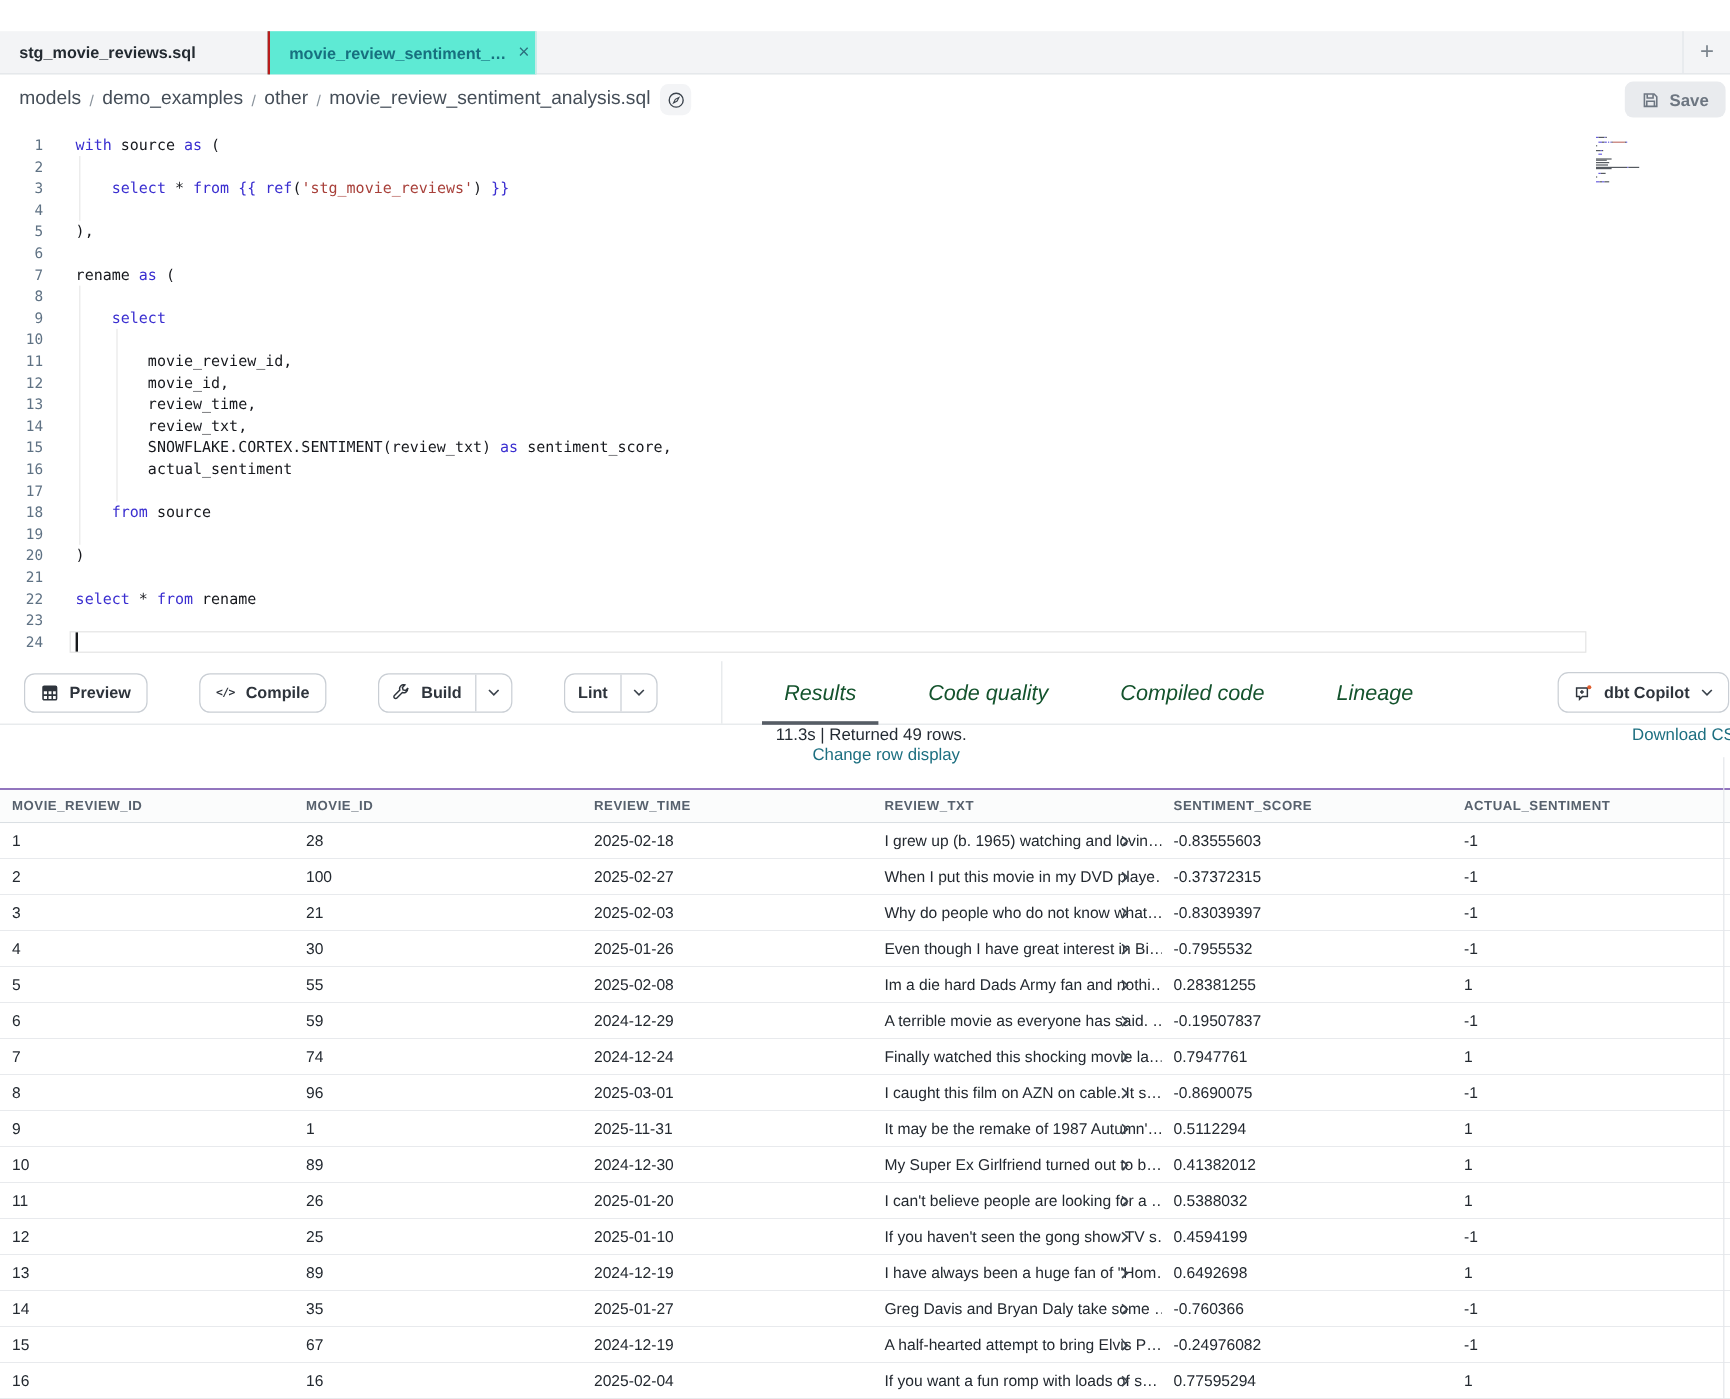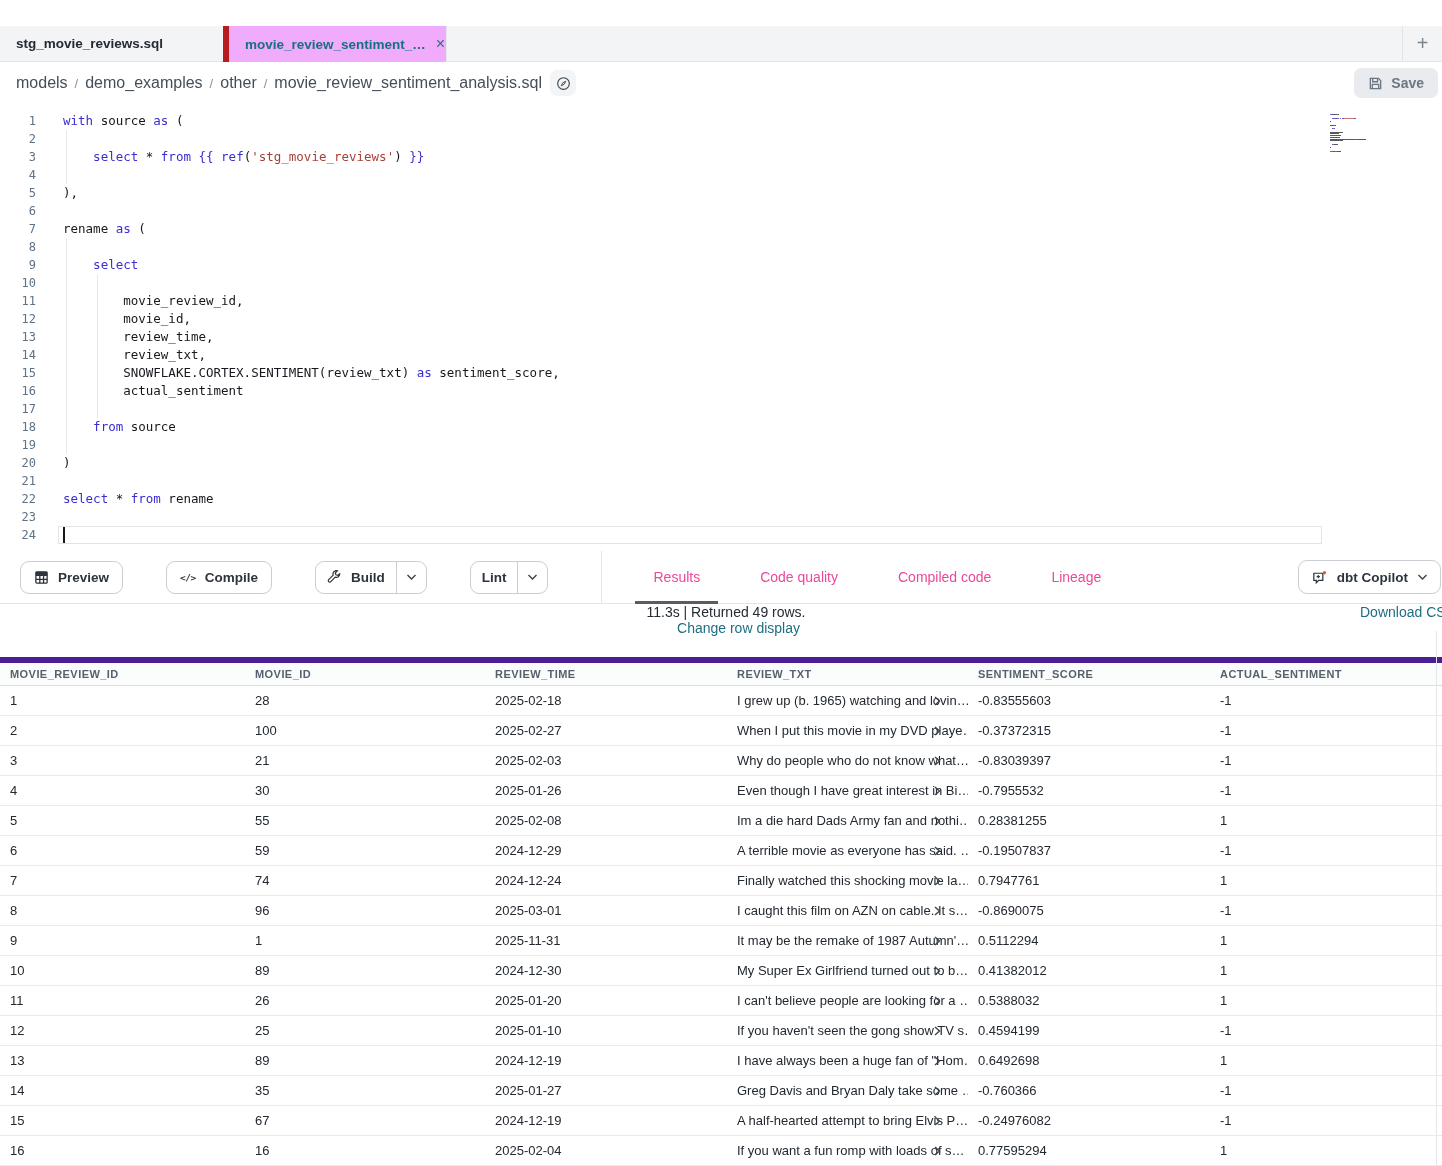--- a/index.html
+++ b/index.html
@@ -2,21 +2,21 @@
 <html><head>
 <meta charset="utf-8">
 <style>
   * { margin:0; padding:0; box-sizing:border-box; }
   html,body { width:1442px; height:1166px; overflow:hidden; background:#fff;
     font-family:"Liberation Sans", sans-serif; }
 
   
   .tabbar { height:36px; background:#f3f4f6; display:flex; border-bottom:1px solid #e2e5e8; position:relative;margin-top:26px; }
   .tab { width:223px; display:flex; align-items:center; padding:0 16px; font-size:13.5px; font-weight:700; color:#232a31; cursor:pointer; }
-  .tab.active { width:224px; background:#f0abfc; color:#17707f; border-left:6px solid #b91c1c; border-right:1px solid #e6e9eb; margin-bottom:-1px; z-index:2; }
+  .tab.active { width:224px; background:#5eead4; color:#17707f; border-left:2px solid #b91c1c; border-right:1px solid #e6e9eb; margin-bottom:-1px; z-index:2; }
   .tab .close { margin-left:10px; font-size:16px; font-weight:400; color:#2c6e7d; line-height:1; }
   .tab-spacer { flex:1; }
   .newtab { width:40px; display:flex; align-items:center; justify-content:center; font-size:20px; color:#7c858e; border-left:1px solid #e2e5e8; cursor:pointer; font-weight:400; }
 
   
   .crumbbar { height:42px; display:flex; align-items:center; padding:0 2px 0 16px; background:#fff; }
   .crumb { font-size:16px; color:#454e58; }
   .crumb-sep { font-size:13px; color:#8a939c; margin:0 7px; }
   .locate-btn { width:26px; height:26px; margin-left:8px; border-radius:7px; background:#f3f4f6; display:flex; align-items:center; justify-content:center; cursor:pointer; }
   .save-btn { margin-left:auto; margin-right:2px; height:30px; background:#e9ebee; border-radius:7px; display:flex; align-items:center; gap:8px; padding:0 14px; font-size:14px; font-weight:600; color:#6d7681; cursor:default; }
@@ -40,32 +40,32 @@
 
   
   .toolbar { height:53px; display:flex; align-items:center; padding-left:20px; border-bottom:1px solid #e3e6e9; position:relative;gap:24px; }
   .btn, .btn-split { height:33px; border:1px solid #c9ced4; border-radius:9px; background:#fff; display:inline-flex; align-items:center; font-size:13.5px; font-weight:600; color:#2e343c; margin-right:19px; cursor:pointer; }
   .btn { gap:9px; padding:0 13px; }
   .btn-split { padding:0; overflow:hidden; }
   .btn-split .half { display:flex; align-items:center; gap:9px; padding:0 11px; height:100%; }
   .btn-split .half.arr { border-left:1px solid #c9ced4; padding:0 9px; }
   .code-ico { font-family:"DejaVu Sans Mono", monospace; font-size:9.5px; font-weight:700; color:#2e343c; letter-spacing:-0.5px; }
   .vdiv { width:1px; align-self:stretch; background:#e3e6e9; margin-left:10px; margin-right:9px; }
-  .rtab { padding:0 18px; font-size:14px; color:#ec4899; height:53px; display:flex; align-items:center; position:relative; cursor:pointer; }
+  .rtab { padding:0 18px; font-size:18px; color:#14532d; height:53px; display:flex; align-items:center; position:relative; cursor:pointer;font-style:italic; }
   .rtab.active::after { content:""; position:absolute; left:0; right:0; bottom:0; height:3px; background:#565d65; }
   .copilot { margin-left:auto; margin-right:1px; height:34px; border:1px solid #c9ced4; border-radius:9px; background:#fff; display:flex; align-items:center; gap:9px; padding:0 12px; font-size:13.5px; font-weight:600; color:#2e343c; cursor:pointer; }
 
   
   .resultsbar { height:53px; display:flex; align-items:center; padding-left:10px; font-size:14px; color:#242b33; position:relative;flex-direction:column; }
   .link { color:#1d6f80; cursor:pointer; }
   .chg { margin-left:25px; }
   .dl { position:absolute; left:1360px; white-space:nowrap; }
 
   
-  .grid-header { display:grid; grid-template-columns:245px 240px 242px 241px 242px auto; height:29px; align-items:center; border-top:6px solid #4c1d95; border-bottom:1px solid #dadfe3; background:#fbfcfc; font-size:11px; font-weight:700; letter-spacing:0.04em; color:#57616d; }
+  .grid-header { display:grid; grid-template-columns:245px 240px 242px 241px 242px auto; height:29px; align-items:center; border-top:1px solid #4c1d95; border-bottom:1px solid #dadfe3; background:#fbfcfc; font-size:11px; font-weight:700; letter-spacing:0.04em; color:#57616d; }
   .gh-cell { padding-left:10px; white-space:nowrap; overflow:hidden; }
   .grid-row { display:grid; grid-template-columns:245px 240px 242px 241px 242px auto; height:30px; align-items:center; border-bottom:1px solid #e8eaed; font-size:13px; color:#232930; background:#fff; }
   .cell { padding-left:10px; white-space:nowrap; overflow:hidden; }
   .cell-review { position:relative; padding-right:42px; }
   .chev { position:absolute; right:26px; top:50%; transform:translateY(-50%); display:flex; cursor:pointer; }
   .table-edge { position:absolute; left:1436px; top:631px; bottom:0; width:1px; background:#e4e7ea; }
 </style>
 </head>
 <body>
 

